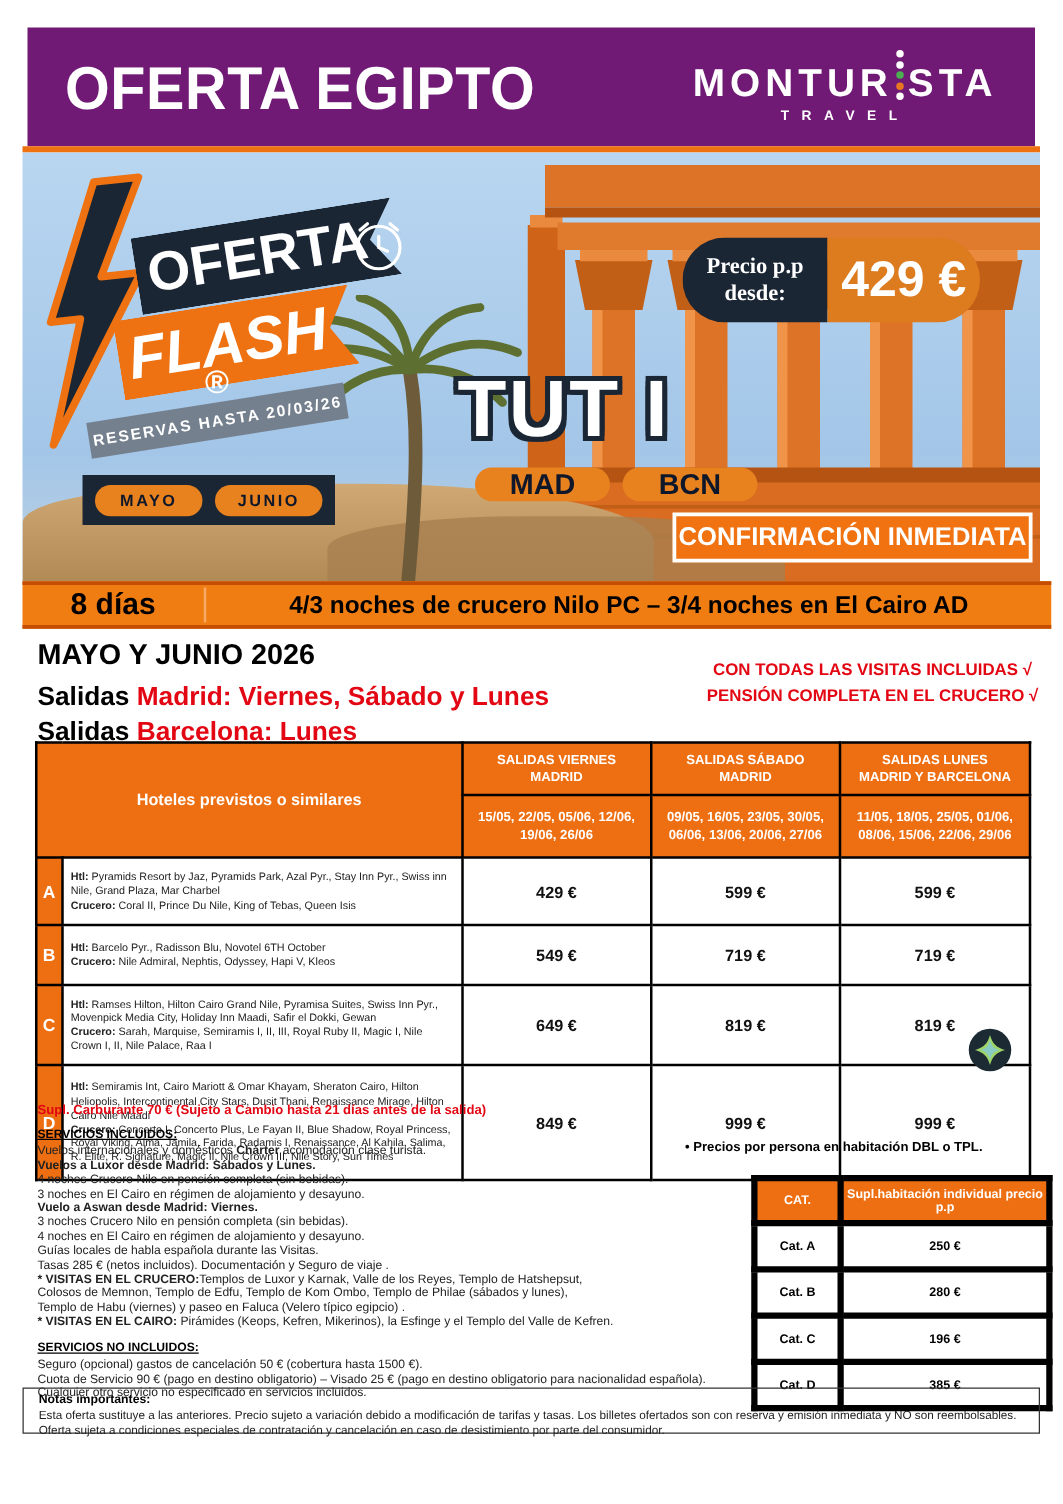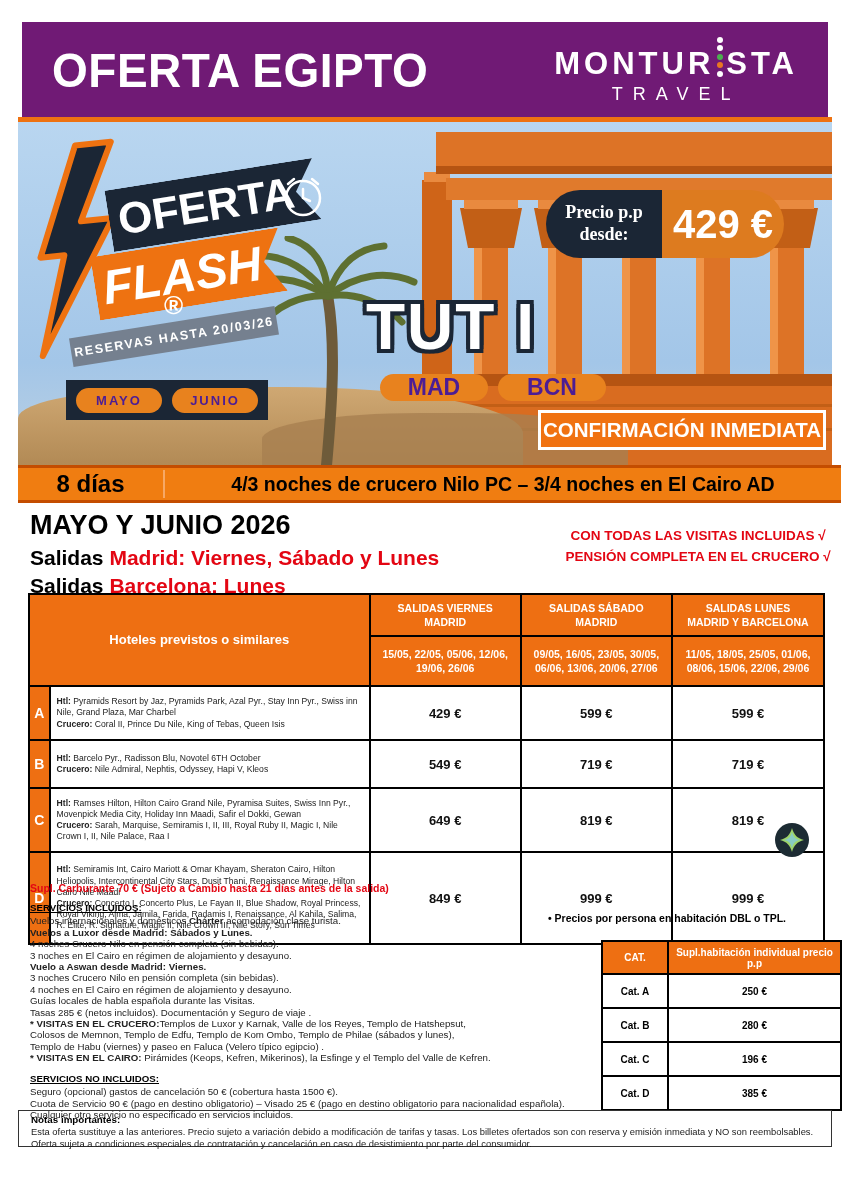--- a/index.html
+++ b/index.html
@@ -6,21 +6,21 @@
   .page{position:relative;width:850px;height:1203px;background:#fff;overflow:hidden;
         font-family:"Liberation Sans", sans-serif;color:#111;}
   
   .hdr{position:absolute;left:22px;top:22px;width:806px;height:95px;background:#701a75;
        display:flex;align-items:center;justify-content:space-between;padding:0 30px;box-sizing:border-box;}
   .hdr-title{color:#fff;font-size:46px;font-weight:800;letter-spacing:.5px;transform:scaleY(1.05);}
   .brand{color:#fff;text-align:center;line-height:1;}
   .brand-main{display:flex;align-items:flex-end;font-size:31px;font-weight:700;letter-spacing:4px;}
   .dotcol{display:inline-flex;flex-direction:column;align-items:center;gap:2.5px;margin:0 3px 2px 3px;}
   .dotcol i{width:6px;height:6px;border-radius:50%;display:block;}
-  .brand-sub{font-size:18px;letter-spacing:10px;margin-top:6px;font-weight:400;}
+  .brand-sub{font-size:11px;letter-spacing:10px;margin-top:6px;font-weight:700;}
   .hdr-line{position:absolute;left:18px;top:117px;width:814px;height:5px;background:#ee7211;}
   
   .hero{position:absolute;left:18px;top:122px;width:814px;height:343px;overflow:hidden;
         background:linear-gradient(#b9d6f0,#a3c6e8 70%,#bcd0e2);}
   .desert{position:absolute;left:0;bottom:0;width:62%;height:78px;
           background:linear-gradient(#cfa873,#b28a55);border-radius:45% 60% 0 0/40px 60px;}
   .desert2{position:absolute;left:30%;bottom:0;width:45%;height:52px;background:#a88050;
            border-radius:50% 50% 0 0/30px 30px;opacity:.8;}
   .temple{position:absolute;right:0;top:0;}
   .palm{position:absolute;left:208px;bottom:-6px;}
@@ -29,21 +29,21 @@
   .b-oferta{left:90px;top:52px;width:196px;height:62px;background:#1b2635;transform:rotate(-9deg);
             font-size:44px;clip-path:polygon(0 0,100% 0,90% 50%,100% 100%,0 100%);padding-right:14px;}
   .b-flash{left:76px;top:120px;width:176px;height:64px;background:#ee7211;transform:rotate(-9deg);
            font-size:48px;clip-path:polygon(0 0,100% 0,90% 50%,100% 100%,0 100%);padding-right:14px;font-style:italic;}
   .b-reservas{left:52px;top:200px;width:208px;height:29px;background:#75808f;transform:rotate(-9deg);
               font-size:12.5px;letter-spacing:1.6px;}
   .reg{position:absolute;left:146px;top:168px;color:#fff;font-size:26px;font-weight:700;}
   .clock{position:absolute;left:262px;top:52px;}
   .months{position:absolute;left:48px;top:258px;width:202px;height:40px;background:#1b2635;
           display:flex;align-items:center;justify-content:center;gap:10px;}
-  .pill{background:#e8821e;color:#4c1d95;font-weight:800;border-radius:14px;display:flex;
+  .pill{background:#e8821e;color:#0f172a;font-weight:800;border-radius:14px;display:flex;
         align-items:center;justify-content:center;}
   .m-pill{width:86px;height:25px;font-size:13px;letter-spacing:2px;}
   .tut{position:absolute;left:348px;top:168px;width:220px;color:#fff;font-size:64px;font-weight:800;
        letter-spacing:2px;text-shadow:-4px -4px 0 #1b2635,4px -4px 0 #1b2635,-4px 4px 0 #1b2635,
        4px 4px 0 #1b2635,0 -4px 0 #1b2635,0 4px 0 #1b2635,-4px 0 0 #1b2635,4px 0 0 #1b2635;}
   .airports{position:absolute;left:362px;top:252px;display:flex;gap:10px;}
   .a-pill{min-width:84px;height:27px;font-size:23px;border-radius:14px;padding:0 12px;}
   .price-pill{position:absolute;left:528px;top:68px;height:68px;display:flex;border-radius:34px;overflow:hidden;}
   .pp-left{background:#1b2635;color:#fff;width:116px;display:flex;flex-direction:column;align-items:center;
            justify-content:center;font-family:"Liberation Serif",serif;font-weight:700;font-size:18px;line-height:1.2;}
@@ -51,21 +51,21 @@
             font-size:40px;font-weight:800;}
   .confirm{position:absolute;left:520px;top:288px;width:288px;height:40px;background:#f07211;border:3px solid #fff;
            color:#fff;font-size:20.5px;font-weight:800;display:flex;align-items:center;justify-content:center;box-sizing:border-box;}
   
   .band{position:absolute;left:18px;top:465px;width:823px;height:38px;background:#f07d11;
         border-top:3px solid #c44d00;border-bottom:3px solid #c44d00;box-sizing:border-box;display:flex;align-items:center;}
   .band-days{width:145px;text-align:center;font-size:24px;font-weight:800;color:#000;}
   .band-sep{width:2px;height:28px;background:#f7a865;}
   .band-text{flex:1;text-align:center;font-size:19.5px;font-weight:700;color:#000;}
   
-  .season-title{position:absolute;left:30px;top:510px;font-size:27px;font-weight:800;color:#000;}
+  .season-title{position:absolute;left:30px;top:510px;font-size:23px;font-weight:800;color:#000;}
   .salida{position:absolute;left:30px;font-size:21px;font-weight:700;color:#000;}
   .salida .red{color:#e30613;}
   .highlights{position:absolute;left:548px;top:526px;width:300px;text-align:center;color:#e30613;
               font-size:13.5px;font-weight:800;line-height:1.55;}
   
   .ptable{position:absolute;left:28px;top:593px;width:797px;border-collapse:collapse;font-size:8.6px;}
   .ptable td,.ptable th{border:2px solid #000000;}
   .ptable .ohead{background:#ee6f12;color:#fff;font-weight:700;text-align:center;font-size:10.5px;line-height:1.35;}
   .ptable .hotels-h{font-size:13px;}
   .ptable .dates{padding:4px 10px;}
@@ -73,21 +73,21 @@
   .hcell{padding:3px 6px;line-height:1.3;vertical-align:middle;width:318px;color:#222;}
   .pcell{text-align:center;font-size:13px;font-weight:700;width:152px;color:#111;}
   .sparkle{position:absolute;left:774px;top:822px;}
   
   .supl{position:absolute;left:30px;top:882px;color:#e30613;font-size:10.5px;font-weight:700;}
   .price-note{position:absolute;left:548px;top:912px;width:290px;text-align:left;font-size:10.5px;font-weight:700;color:#000;}
   .svc{position:absolute;left:30px;top:902px;width:600px;font-size:9.7px;line-height:11.4px;color:#222;}
   .svc-h{font-weight:700;text-decoration:underline;color:#000;margin-bottom:2px;}
   .svc-gap{height:9px;}
   .cat-tbl{position:absolute;left:601px;top:940px;width:241px;border-collapse:collapse;font-size:10px;}
-  .cat-tbl td{border:2px solid #000000;text-align:center;font-weight:700;}
+  .cat-tbl td{border:5px solid #000000;text-align:center;font-weight:700;}
   .cat-tbl .oh{background:#ee6f12;color:#fff;height:29px;}
   .cat-tbl .r{height:30px;color:#000;}
   .notas{position:absolute;left:18px;top:1110px;width:814px;height:37px;border:1.5px solid #333;
          box-sizing:border-box;padding:3px 12px;font-size:9.4px;line-height:1.25;color:#222;}
   .notas b{display:block;font-size:9.8px;color:#000;}
   .footbar{position:absolute;left:18px;top:1151px;width:814px;height:20px;background:#000;color:#fff;
            display:flex;align-items:center;justify-content:center;font-size:12.3px;white-space:pre;}
 </style>
 </head>
 <body>

